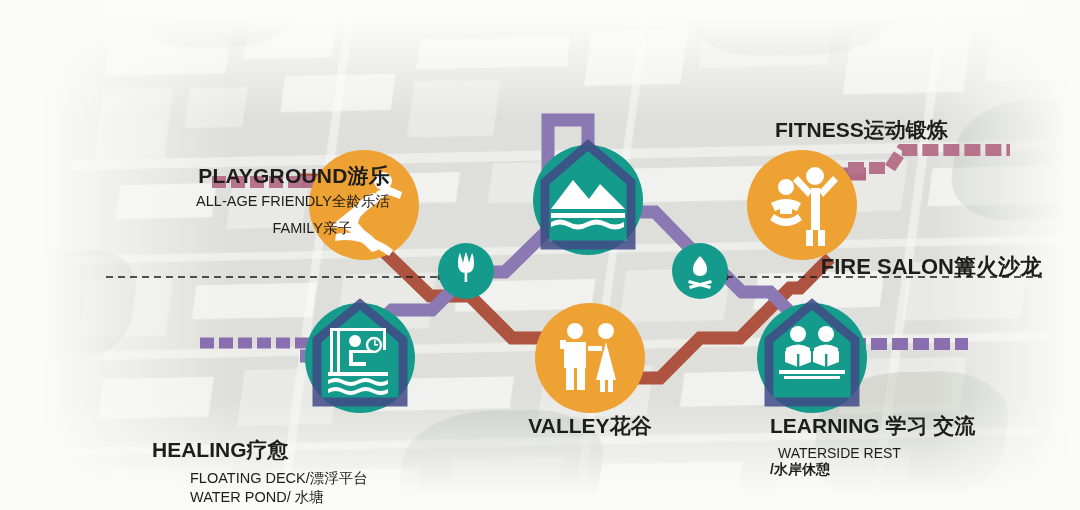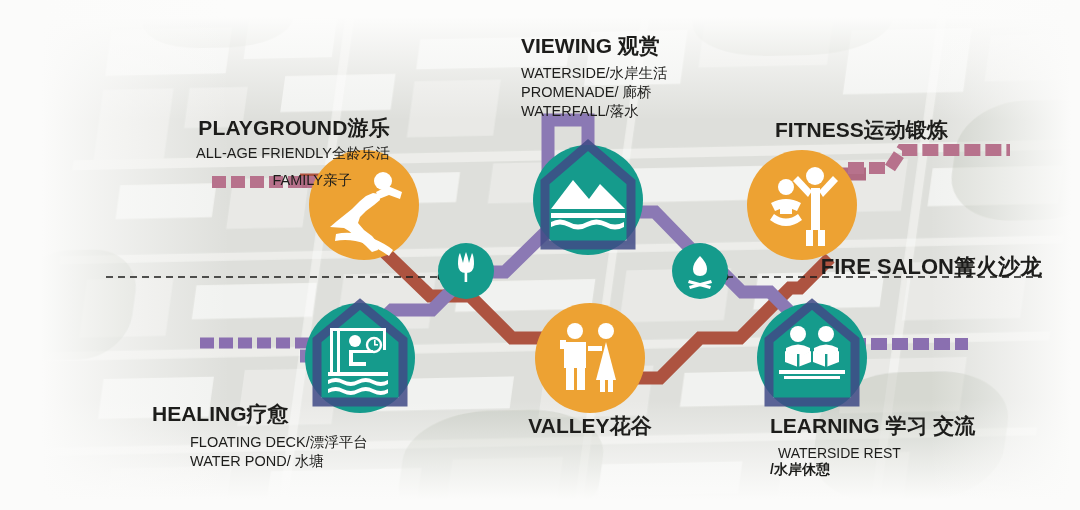--- a/index.html
+++ b/index.html
@@ -271,43 +271,37 @@
       <circle cx="700" cy="271" r="28" fill="#159b8c"></circle>
       <g fill="#ffffff">
         <path d="M700 256 q7 7 7 13 q0 7 -7 7 q-7 0 -7 -7 q0 -6 7 -13 Z"></path>
         <path d="M689 280 l22 6 l-1 3 l-22 -6 Z"></path>
         <path d="M711 280 l-22 6 l1 3 l22 -6 Z"></path>
       </g>
     </g>
   </svg>
 
   <div class="lbl t-right" style="left:0;top:114px;width:390px;">
-    <div class="h" style="font-size:21px;letter-spacing:.2px;">PLAYGROUND游乐</div>
+    <div class="h" style="font-size:21px;letter-spacing:.2px;margin-top:48px;">PLAYGROUND游乐</div>
     <div class="s" style="font-size:14.5px;margin-top:2px;">ALL-AGE FRIENDLY全龄乐活</div>
     <div class="s" style="font-size:14.5px;margin-top:8px;padding-right:38px;">FAMILY亲子</div>
   </div>
 
-  <div class="lbl t-left" style="left:521px;top:32px;width:360px;">
-    <div class="h" style="font-size:21px;">VIEWING 观赏</div>
-    <div class="s" style="font-size:14.5px;margin-top:4px;">WATERSIDE/水岸生活</div>
-    <div class="s" style="font-size:14.5px;">PROMENADE/ 廊桥</div>
-    <div class="s" style="font-size:14.5px;">WATERFALL/落水</div>
-  </div>
 
   <div class="lbl t-left" style="left:775px;top:116px;width:330px;">
     <div class="h" style="font-size:21px;">FITNESS运动锻炼</div>
   </div>
 
 
   <div class="lbl t-right" style="left:700px;top:252px;width:342px;">
     <div class="h" style="font-size:22px;">FIRE SALON篝火沙龙</div>
   </div>
 
   <div class="lbl t-left" style="left:152px;top:400px;width:360px;">
-    <div class="h" style="font-size:21px;">HEALING疗愈</div>
+    <div class="h" style="font-size:21px;margin-top:36px;">HEALING疗愈</div>
     <div class="s" style="font-size:14.5px;margin-top:5px;padding-left:38px;">FLOATING DECK/漂浮平台</div>
     <div class="s" style="font-size:14.5px;padding-left:38px;">WATER POND/ 水塘</div>
   </div>
 
   <div class="lbl t-center" style="left:460px;top:412px;width:260px;">
     <div class="h" style="font-size:21px;">VALLEY花谷</div>
   </div>
 
   <div class="lbl t-left" style="left:770px;top:412px;width:330px;">
     <div class="h" style="font-size:21px;">LEARNING 学习 交流</div>

